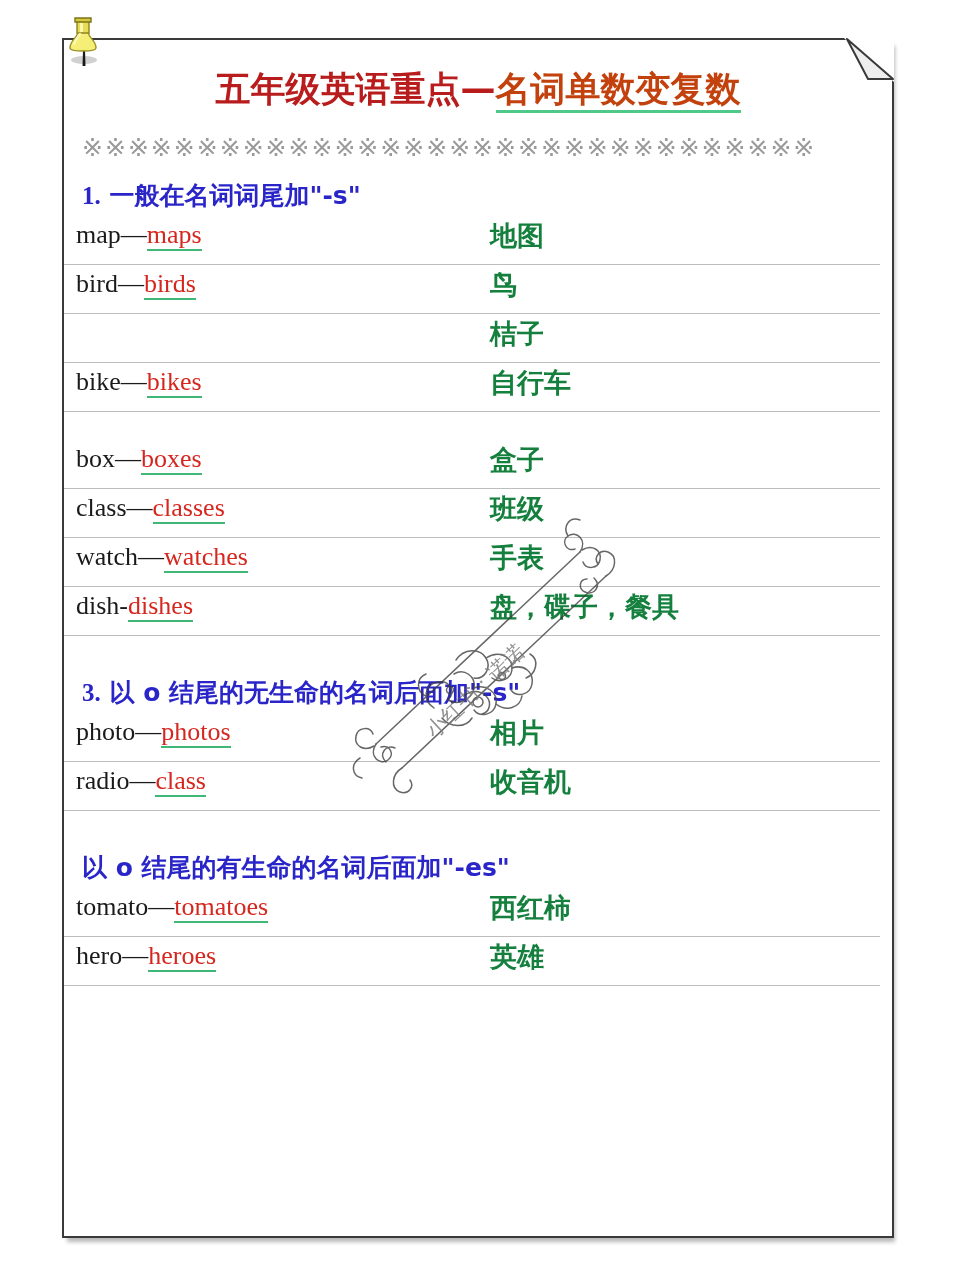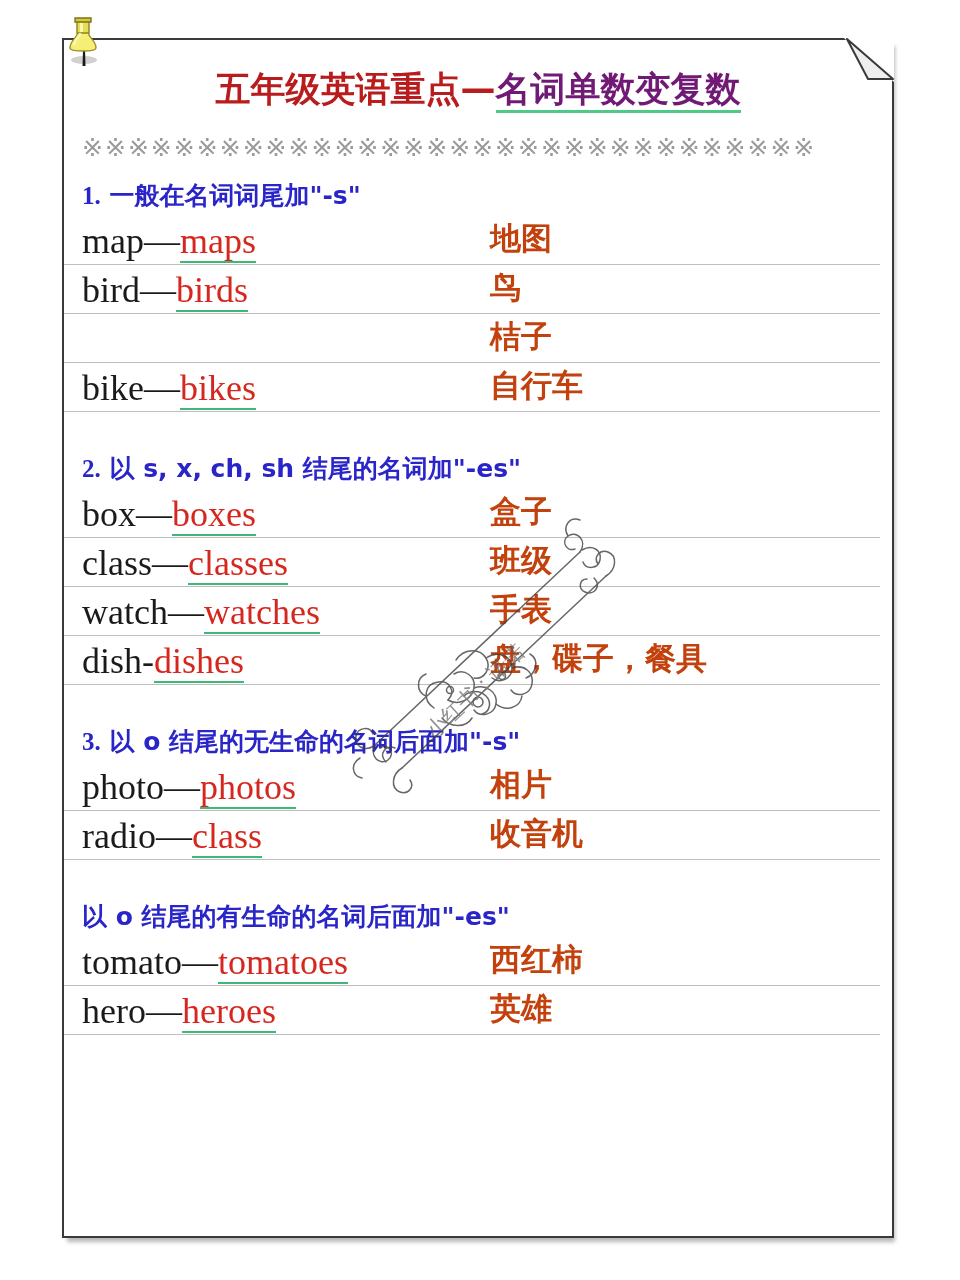--- a/index.html
+++ b/index.html
@@ -72,21 +72,21 @@
     text-align: center;
     margin-top: 26px;
     font-family: "DejaVu Sans", "Liberation Sans", sans-serif;
     font-weight: bold;
     font-size: 35px;
     letter-spacing: 0px;
     white-space: nowrap;
   }
   #title-row .t-black { color: #b91c1c; }
   #title-row .t-pink  {
-    color: #701a75;
+    color: #c2410c;
     border-bottom: 3px solid #4ec98a;
     padding-bottom: 1px;
   }
 
   
   #separator {
     margin: 22px 0 0 18px;
     color: #9a9a9a;
     font-size: 25px;
     line-height: 1;
@@ -115,39 +115,39 @@
   .rows { margin-top: 2px; }
   .row {
     position: relative;
     height: 48px;
     border-bottom: 1px solid #bdbdbd;
     margin-left: 0px;
     margin-right: 12px;
   }
   .row .en {
     position: absolute;
-    left: 18px;
+    left: 12px;
     top: 4px;
-    font-size: 36px;
+    font-size: 26px;
     color: #1a1a1a;
     white-space: nowrap;
     font-family: "Liberation Serif", "DejaVu Serif", serif;
   }
   .row .en .pl {
     color: #d6271f;
     border-bottom: 2px solid #3fb877;
     padding-bottom: 0px;
   }
   .row .zh {
     position: absolute;
     left: 426px;
     top: 2px;
-    font-size: 31px;
-    font-weight: bold;
-    color: #c2410c;
+    font-size: 27px;
+    font-weight: bold;
+    color: #15803d;
     white-space: nowrap;
     font-family: "DejaVu Sans", "Liberation Sans", sans-serif;
   }
   .sec-gap { height: 26px; }
 
   
   #watermark {
     position: absolute;
     left: 330px;
     top: 500px;
@@ -190,21 +190,20 @@
           </div>
           <div class="row">
             <div class="zh">桔子</div>
           </div>
           <div class="row">
             <div class="en"><span>bike—</span><span class="pl">bikes</span></div>
             <div class="zh">自行车</div>
           </div>
         </div>
         <div class="sec-gap"></div>
-        <div class="sec-head"><span class="lat">2.</span> <span>以 s, x, ch, sh 结尾的名词加"-es"</span></div>
         <div class="rows">
           <div class="row">
             <div class="en"><span>box—</span><span class="pl">boxes</span></div>
             <div class="zh">盒子</div>
           </div>
           <div class="row">
             <div class="en"><span>class—</span><span class="pl">classes</span></div>
             <div class="zh">班级</div>
           </div>
           <div class="row">

